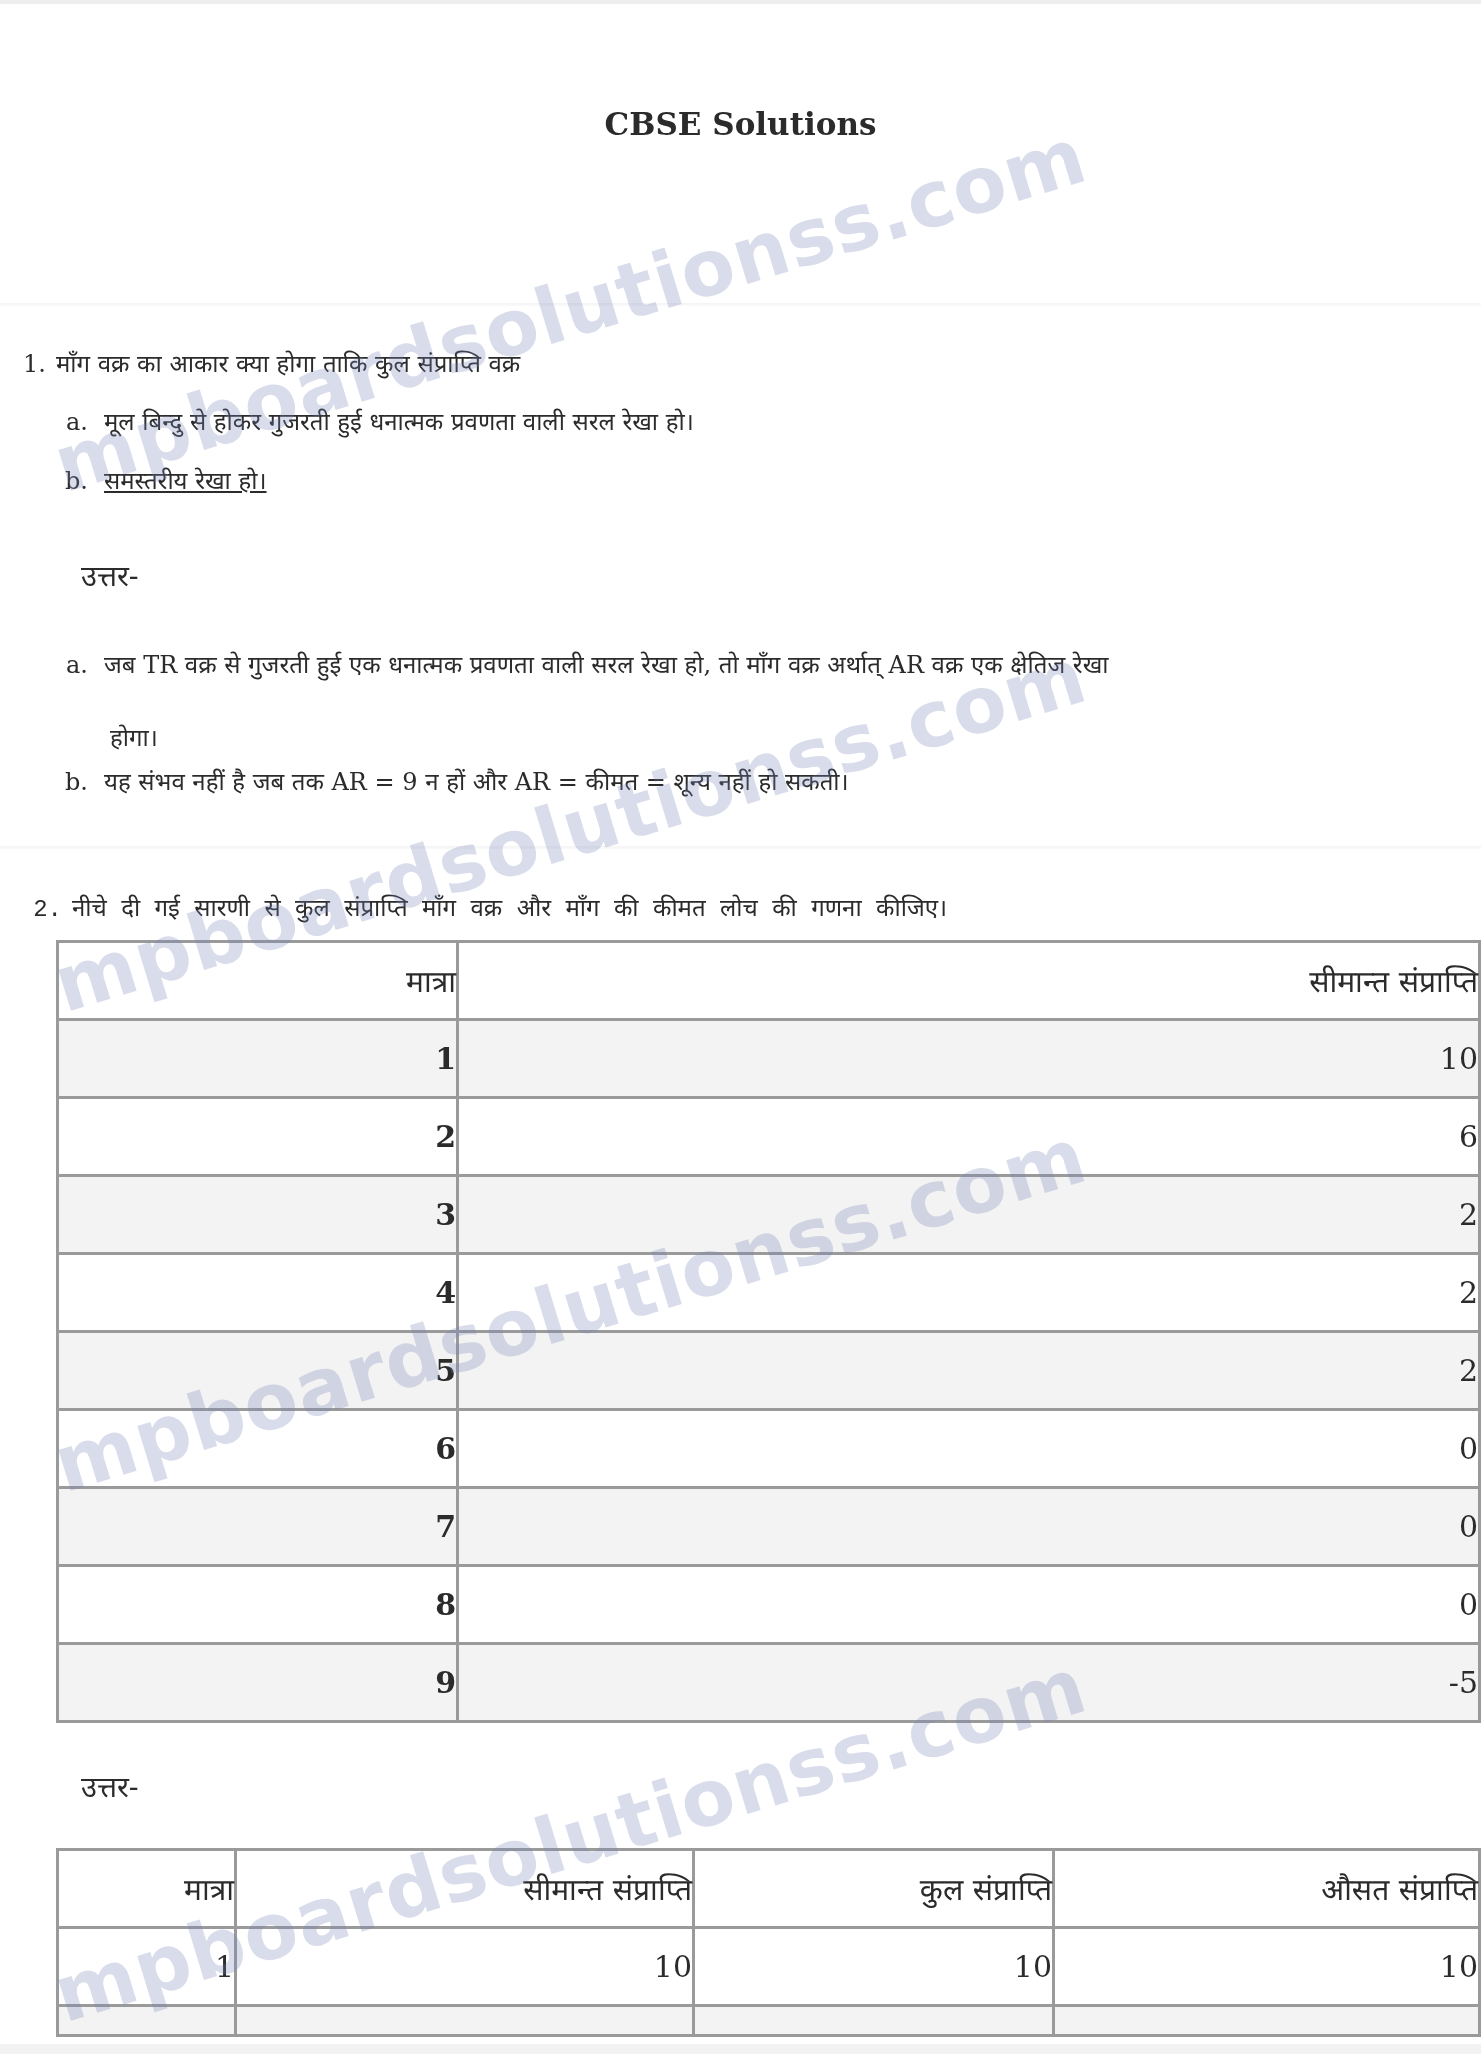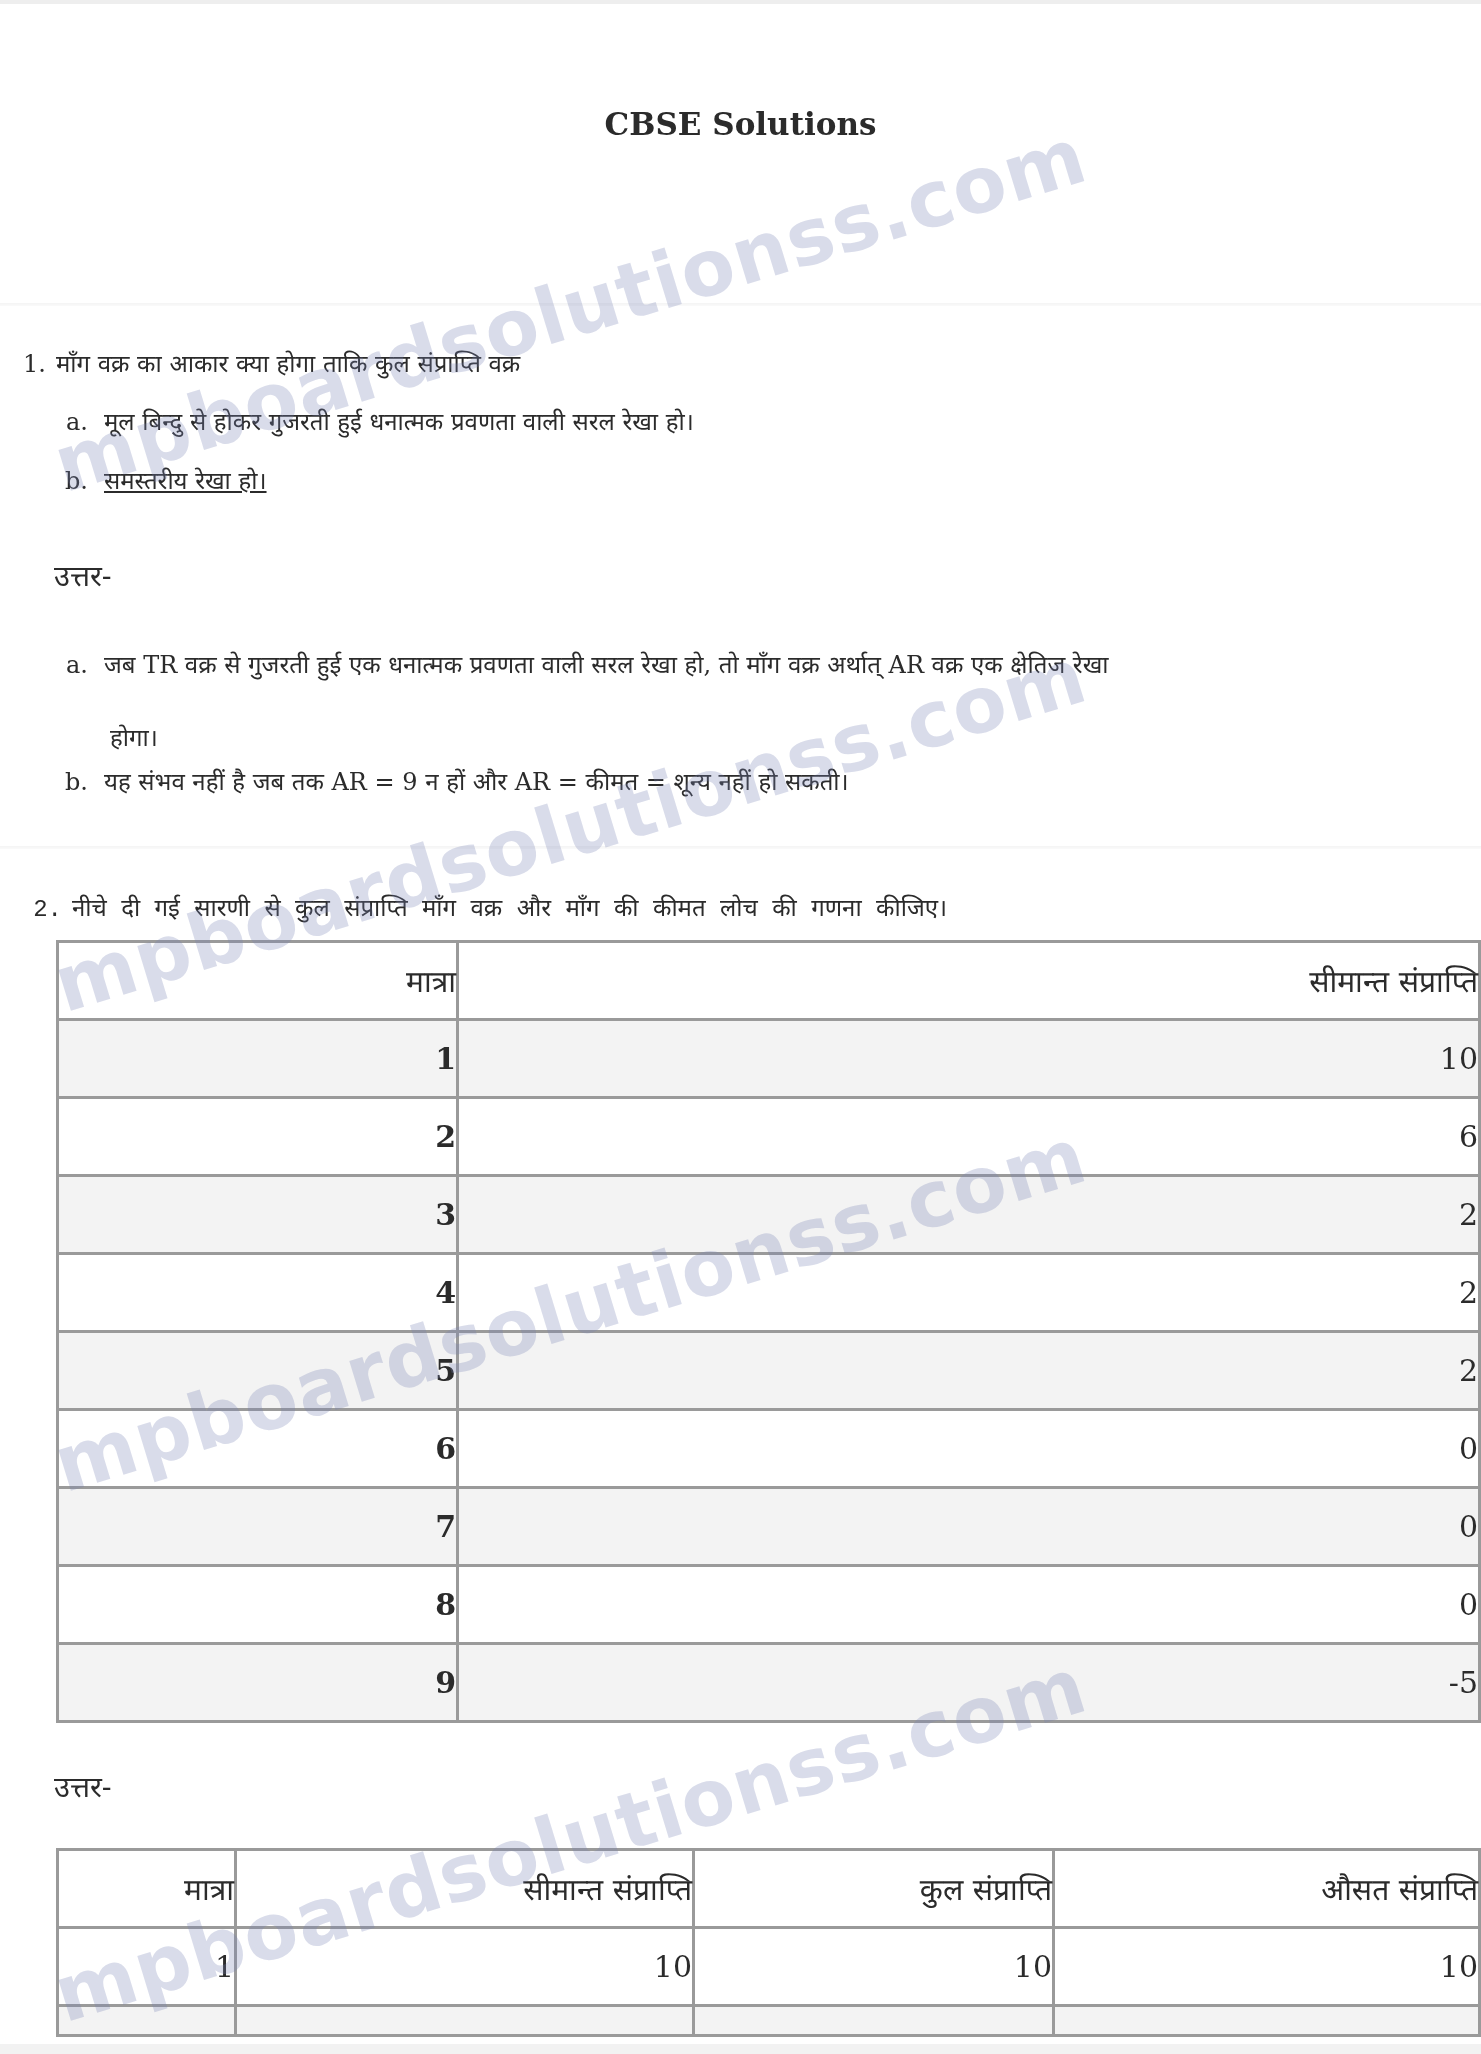--- a/index.html
+++ b/index.html
@@ -11,21 +11,21 @@
   .topbar { position: absolute; left: 0; top: 0; width: 1481px; height: 4px; background: #eeeeee; }
   .bottombar { position: absolute; left: 0; bottom: 0; width: 1481px; height: 10px; background: #f2f2f2; }
   .header { position: absolute; left: 0; top: 95px; width: 1481px; text-align: center; }
   .header .line { font-size: 31px; line-height: 58px; height: 58px; }
   .header .bold { font-weight: bold; }
   .sep { position: absolute; left: 0; width: 1481px; height: 3px; background: linear-gradient(#f4f4f4, #fafafa); }
   .block { position: absolute; left: 0; width: 1481px; }
   .qline { position: absolute; font-size: 24px; white-space: nowrap; }
   .num { display: inline-block; width: 46px; text-align: right; margin-right: 10px; }
   .letter { display: inline-block; width: 52px; text-align: right; margin-right: 16px; }
-  .ans { font-size: 29px; }
+  .ans { font-size: 29px; margin-left: 27px; }
   table.data { position: absolute; border-collapse: collapse; font-size: 30px; color: #2b2b2b; }
   table.data td, table.data th {
     border: 3px solid #9a9a9a; text-align: right; font-weight: normal; padding: 0;
   }
   table.data tr.odd td { background: #f3f3f3; }
   table.data tr.even td { background: #ffffff; }
   table.data td.q { font-weight: bold; }
   table.t2 td.q { font-weight: normal; }
   .watermark {
     position: absolute; font-family: "DejaVu Sans", "Liberation Sans", sans-serif;

